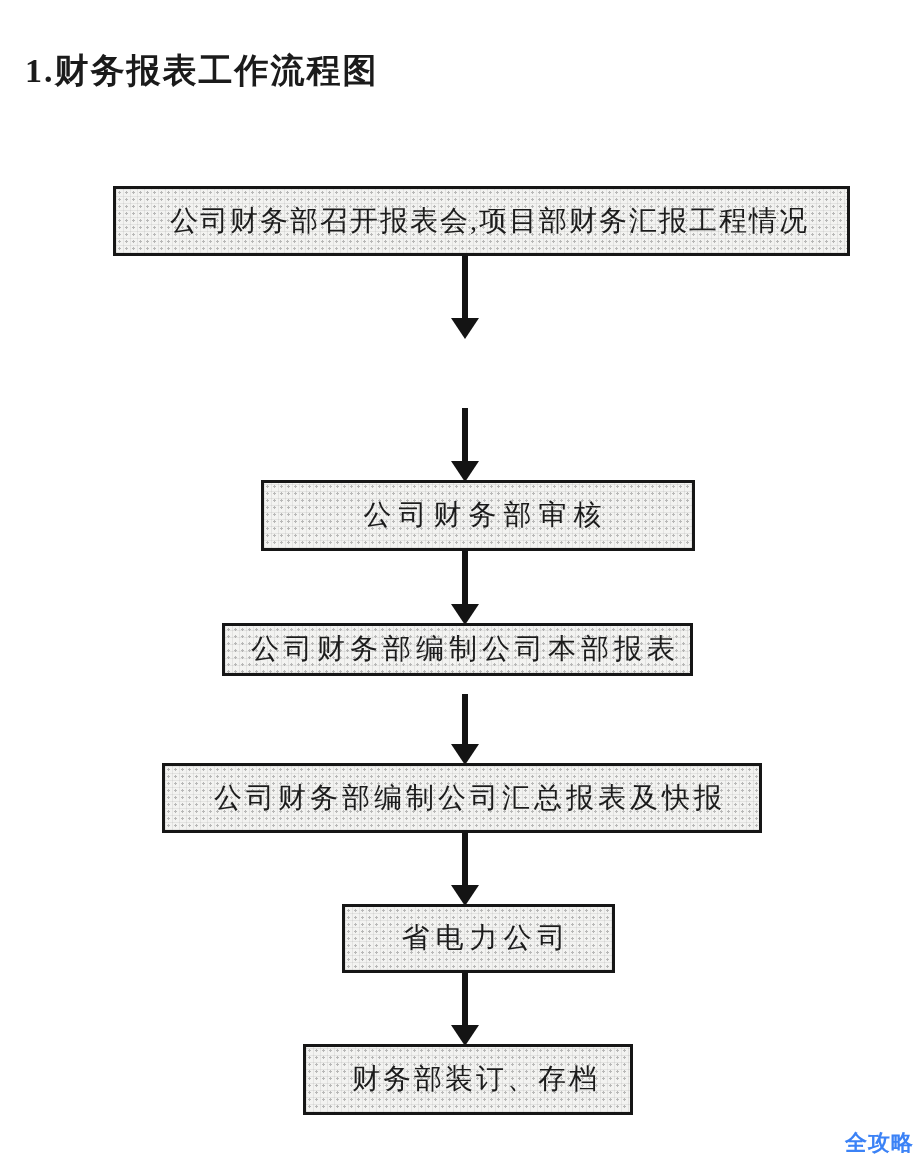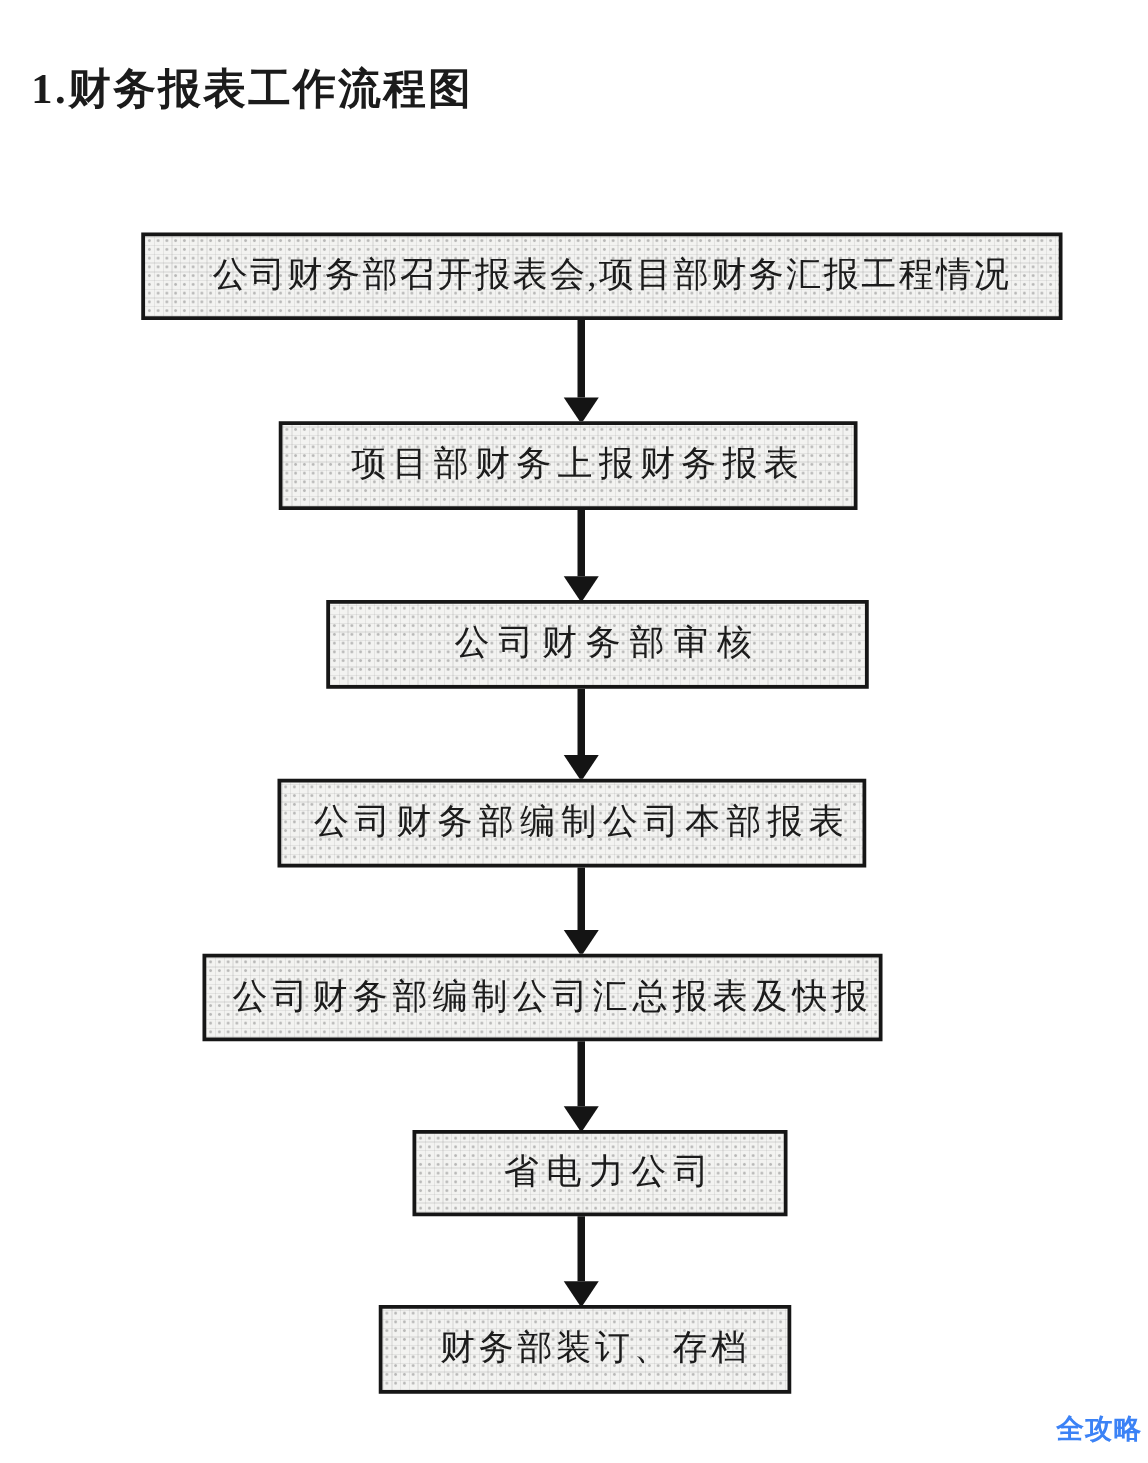--- a/index.html
+++ b/index.html
@@ -43,23 +43,23 @@
     color: #1c1c1c;
     font-size: 28px;
     letter-spacing: 5px;
     line-height: 1.1;
     white-space: nowrap;
     padding-left: 16px;
   }
   .b1 { left: 113px; top: 186px; width: 737px; height: 70px; letter-spacing: 2px; }
   .b2 { left: 223px; top: 337px; width: 463px; height: 71px; }
   .b3 { left: 248px; top: 480px; width: 434px; height: 71px; letter-spacing: 7px; margin-left: 13px; }
-  .b4 { left: 222px; top: 623px; width: 471px; height: 71px; }
-  .b5 { left: 162px; top: 763px; width: 544px; height: 70px; letter-spacing: 4px; }
-  .b6 { left: 330px; top: 904px; width: 300px; height: 69px; letter-spacing: 6px; }
+  .b4 { left: 222px; top: 623px; width: 471px; height: 53px; }
+  .b5 { left: 162px; top: 763px; width: 600px; height: 70px; letter-spacing: 4px; }
+  .b6 { left: 342px; top: 904px; width: 273px; height: 69px; letter-spacing: 6px; }
   .b7 { left: 303px; top: 1044px; width: 330px; height: 71px; letter-spacing: 3px; justify-content: center; }
 
   .arrow {
     position: absolute;
     left: 451px;            
     width: 28px;
     display: flex;
     flex-direction: column;
     align-items: center;
   }
@@ -102,23 +102,20 @@
 
   <div class="flow-box b1">
     <span>公司财务部召开报表会,项目部财务汇报工程情况</span>
   </div>
 
   <div class="arrow a1">
     <div class="shaft"></div>
     <div class="head"></div>
   </div>
 
-  <div class="flow-box b2">
-    <span>项目部财务上报财务报表</span>
-  </div>
 
   <div class="arrow a2">
     <div class="shaft"></div>
     <div class="head"></div>
   </div>
 
   <div class="flow-box b3">
     <span>公司财务部审核</span>
   </div>
 

